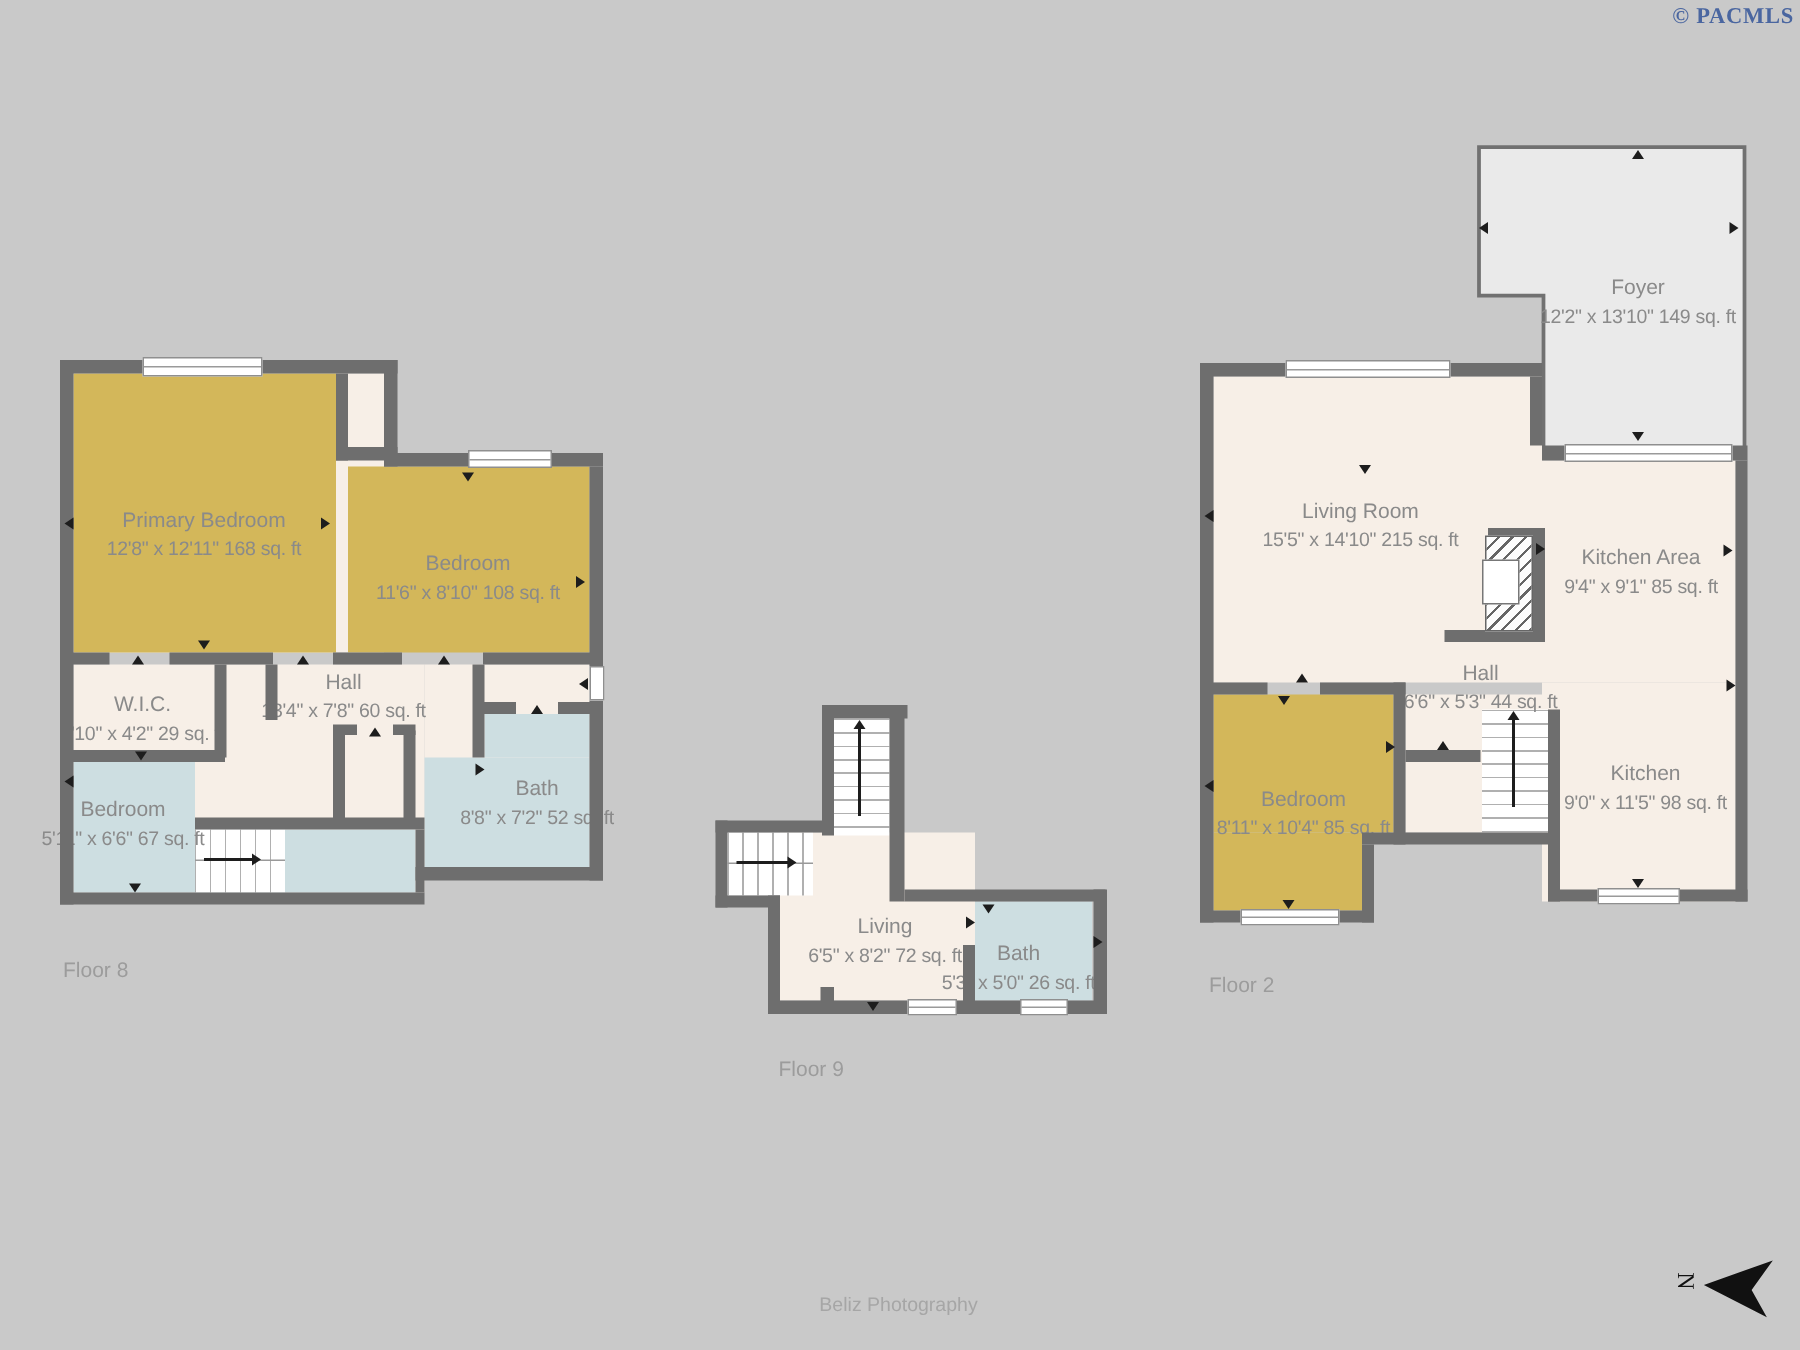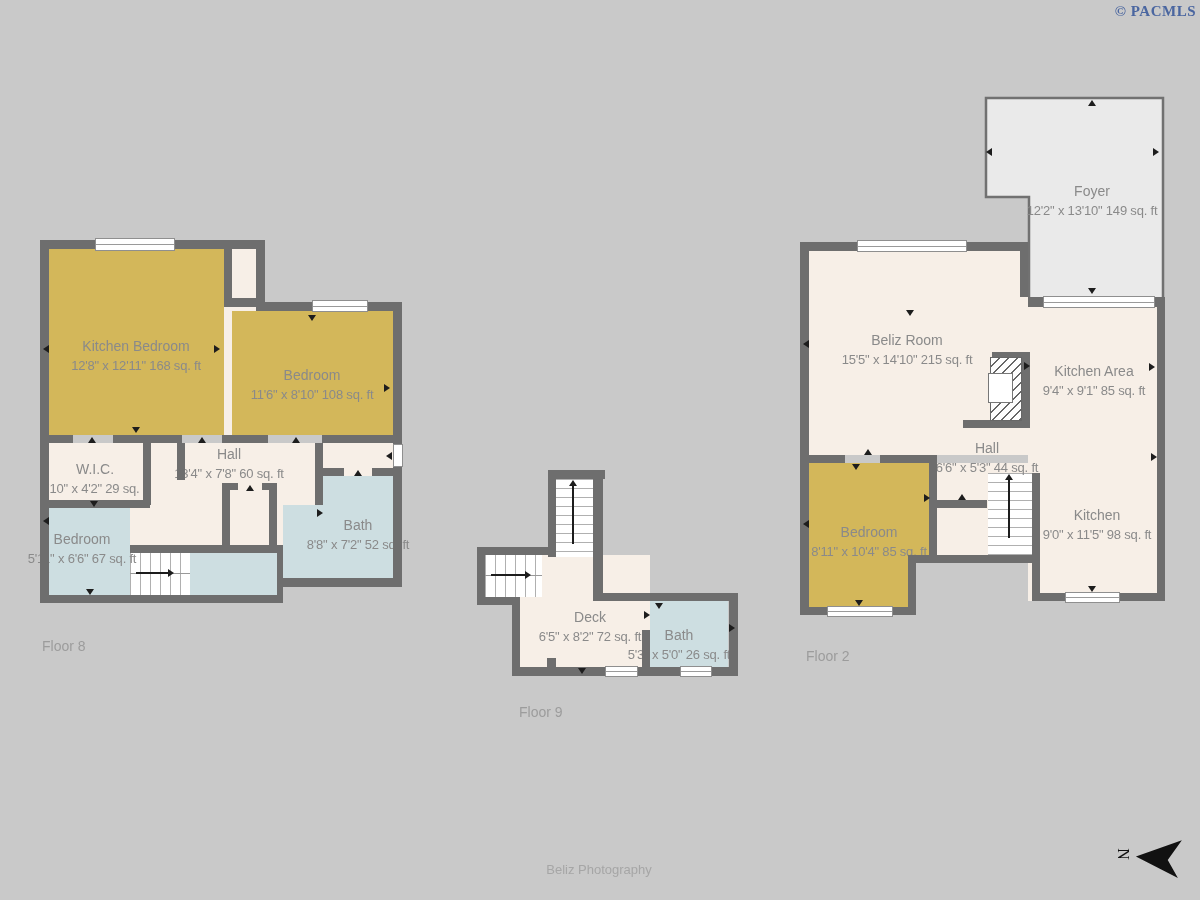--- a/index.html
+++ b/index.html
@@ -105,21 +105,21 @@
     <div class="tick t-down" style="left:132px;top:427px"></div>
     <div class="tick t-up" style="left:354px;top:470px"></div>
     <div class="tick t-right" style="left:317px;top:509px"></div>
     <div class="tick t-down" style="left:90px;top:501px"></div>
     <div class="tick t-left" style="left:43px;top:517px"></div>
     <div class="tick t-down" style="left:86px;top:589px"></div>
     <div class="tick t-up" style="left:246px;top:485px"></div>
     <div class="tick t-left" style="left:386px;top:452px"></div>
 
     <div class="room-label" style="left:136px;top:356px">
-      <div class="rname">Kitchen Bedroom</div>
+      <div class="rname">Primary Bedroom</div>
       <div class="rdims">12'8" x 12'11" 168 sq. ft</div>
     </div>
     <div class="room-label" style="left:312px;top:385px">
       <div class="rname">Bedroom</div>
       <div class="rdims">11'6" x 8'10" 108 sq. ft</div>
     </div>
     <div class="room-label" style="left:95px;top:479px">
       <div class="rname">W.I.C.</div>
       <div class="rdims">6'10" x 4'2" 29 sq. ft</div>
     </div>
@@ -166,21 +166,21 @@
 
     <div class="window" style="left:605px;top:666px;width:33px;height:11px"></div>
     <div class="window" style="left:680px;top:666px;width:32px;height:11px"></div>
 
     <div class="tick t-down" style="left:578px;top:668px"></div>
     <div class="tick t-right" style="left:644px;top:611px"></div>
     <div class="tick t-down" style="left:655px;top:603px"></div>
     <div class="tick t-right" style="left:729px;top:624px"></div>
 
     <div class="room-label" style="left:590px;top:627px">
-      <div class="rname">Deck</div>
+      <div class="rname">Living</div>
       <div class="rdims">6'5" x 8'2" 72 sq. ft</div>
     </div>
     <div class="room-label" style="left:679px;top:645px">
       <div class="rname">Bath</div>
       <div class="rdims">5'3" x 5'0" 26 sq. ft</div>
     </div>
     <div class="floor-label" style="left:519px;top:704px">Floor 9</div>
   </div>
 
   <div>
@@ -241,21 +241,21 @@
     <div class="tick t-left" style="left:803px;top:520px"></div>
     <div class="tick t-right" style="left:1151px;top:453px"></div>
     <div class="tick t-down" style="left:1088px;top:586px"></div>
     <div class="tick t-down" style="left:855px;top:600px"></div>
 
     <div class="room-label" style="left:1092px;top:201px">
       <div class="rname">Foyer</div>
       <div class="rdims">12'2" x 13'10" 149 sq. ft</div>
     </div>
     <div class="room-label" style="left:907px;top:350px">
-      <div class="rname">Beliz Room</div>
+      <div class="rname">Living Room</div>
       <div class="rdims">15'5" x 14'10" 215 sq. ft</div>
     </div>
     <div class="room-label" style="left:1094px;top:381px">
       <div class="rname">Kitchen Area</div>
       <div class="rdims">9'4" x 9'1" 85 sq. ft</div>
     </div>
     <div class="room-label" style="left:987px;top:458px">
       <div class="rname">Hall</div>
       <div class="rdims">6'6" x 5'3" 44 sq. ft</div>
     </div>

